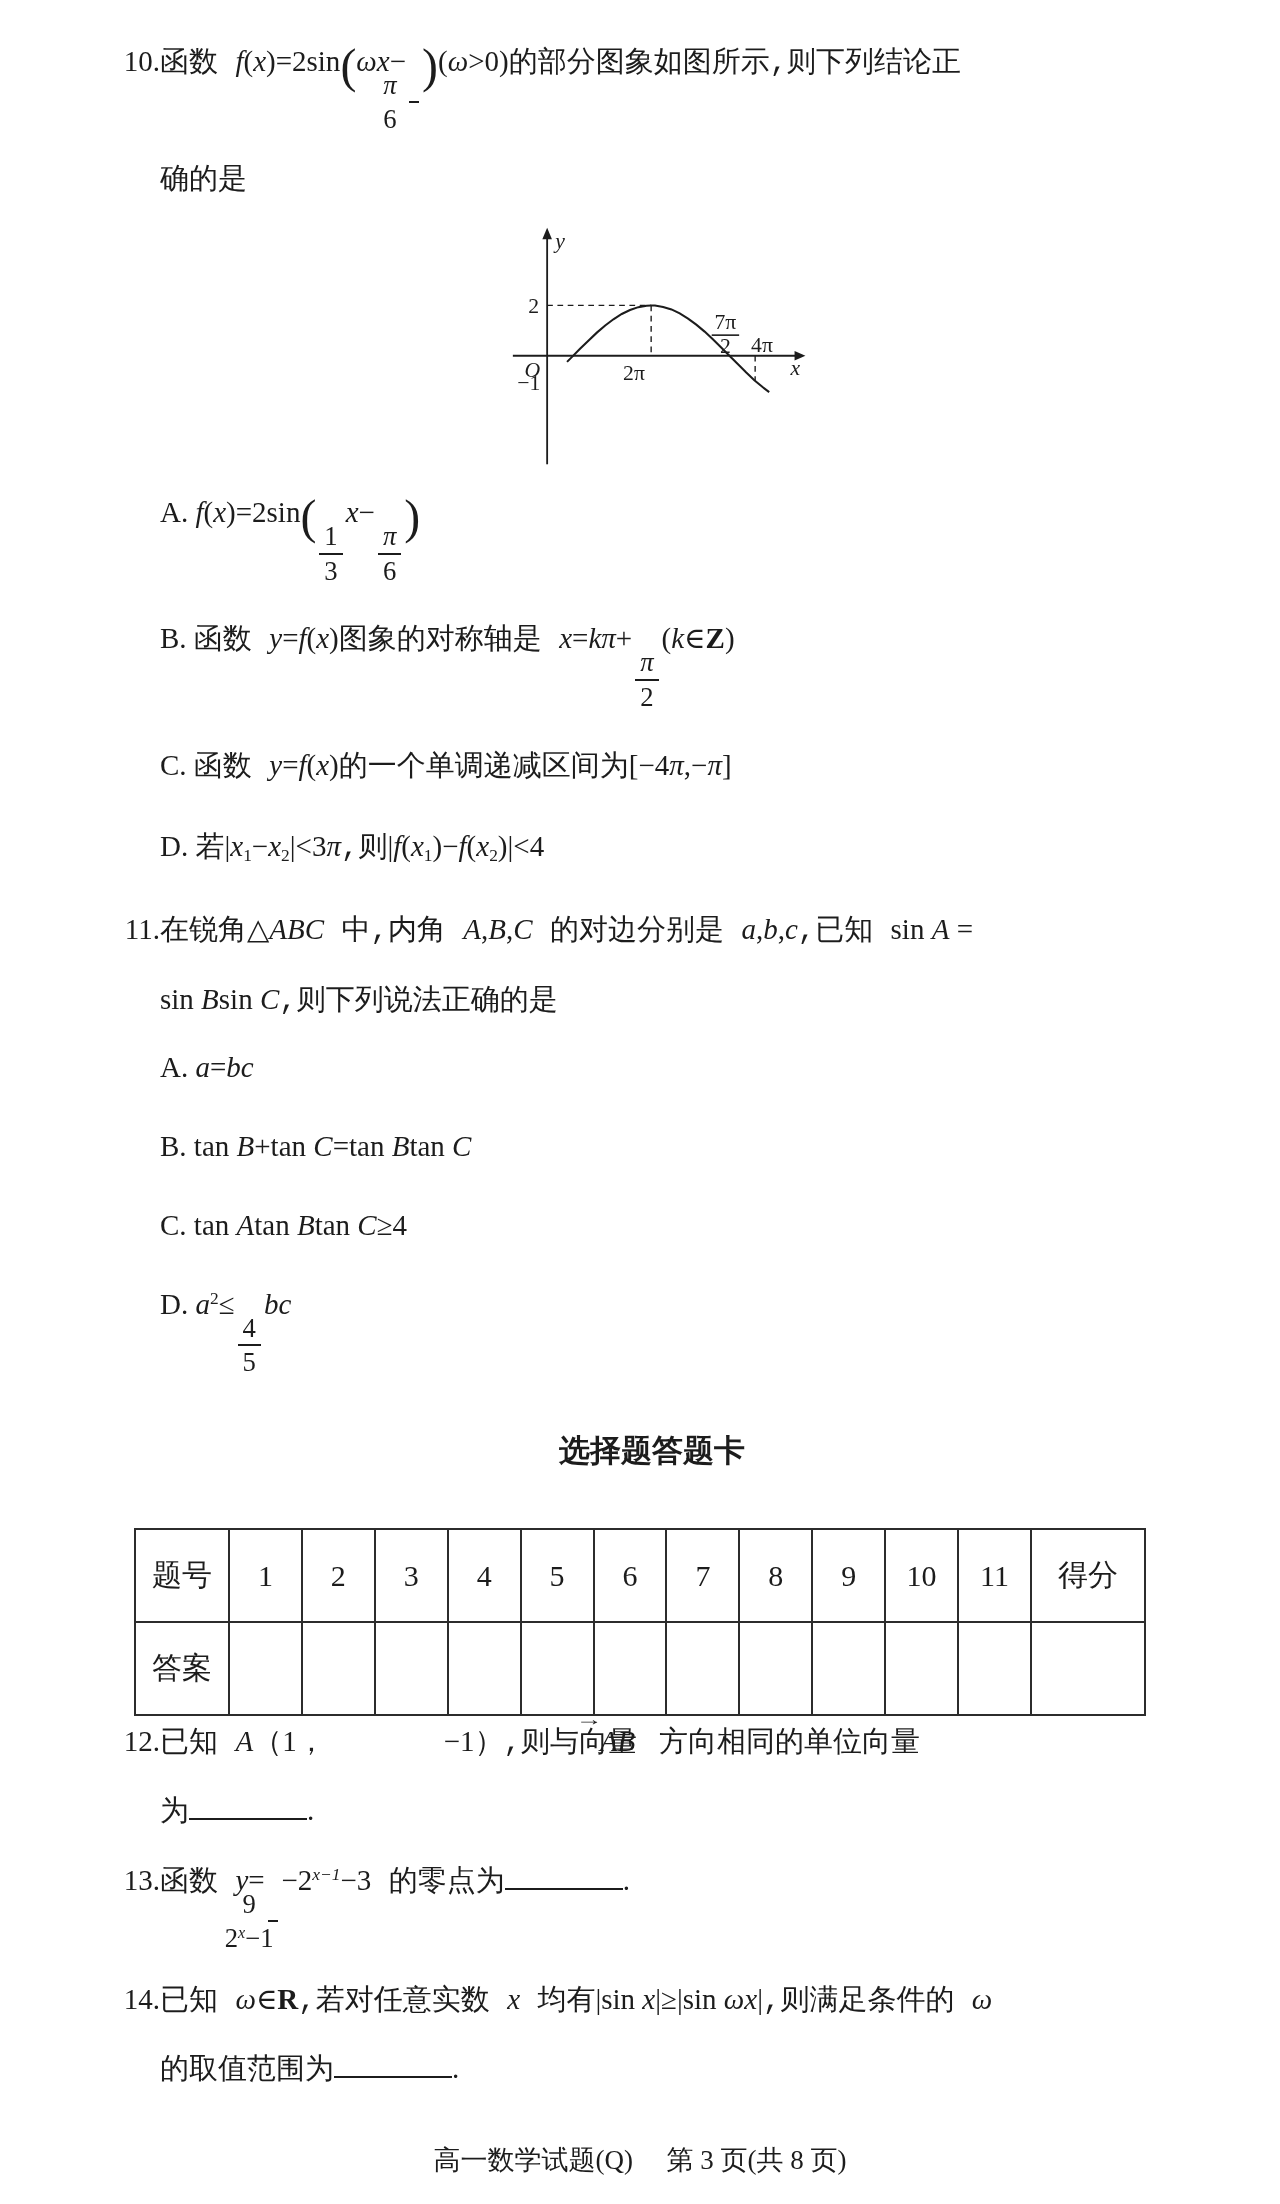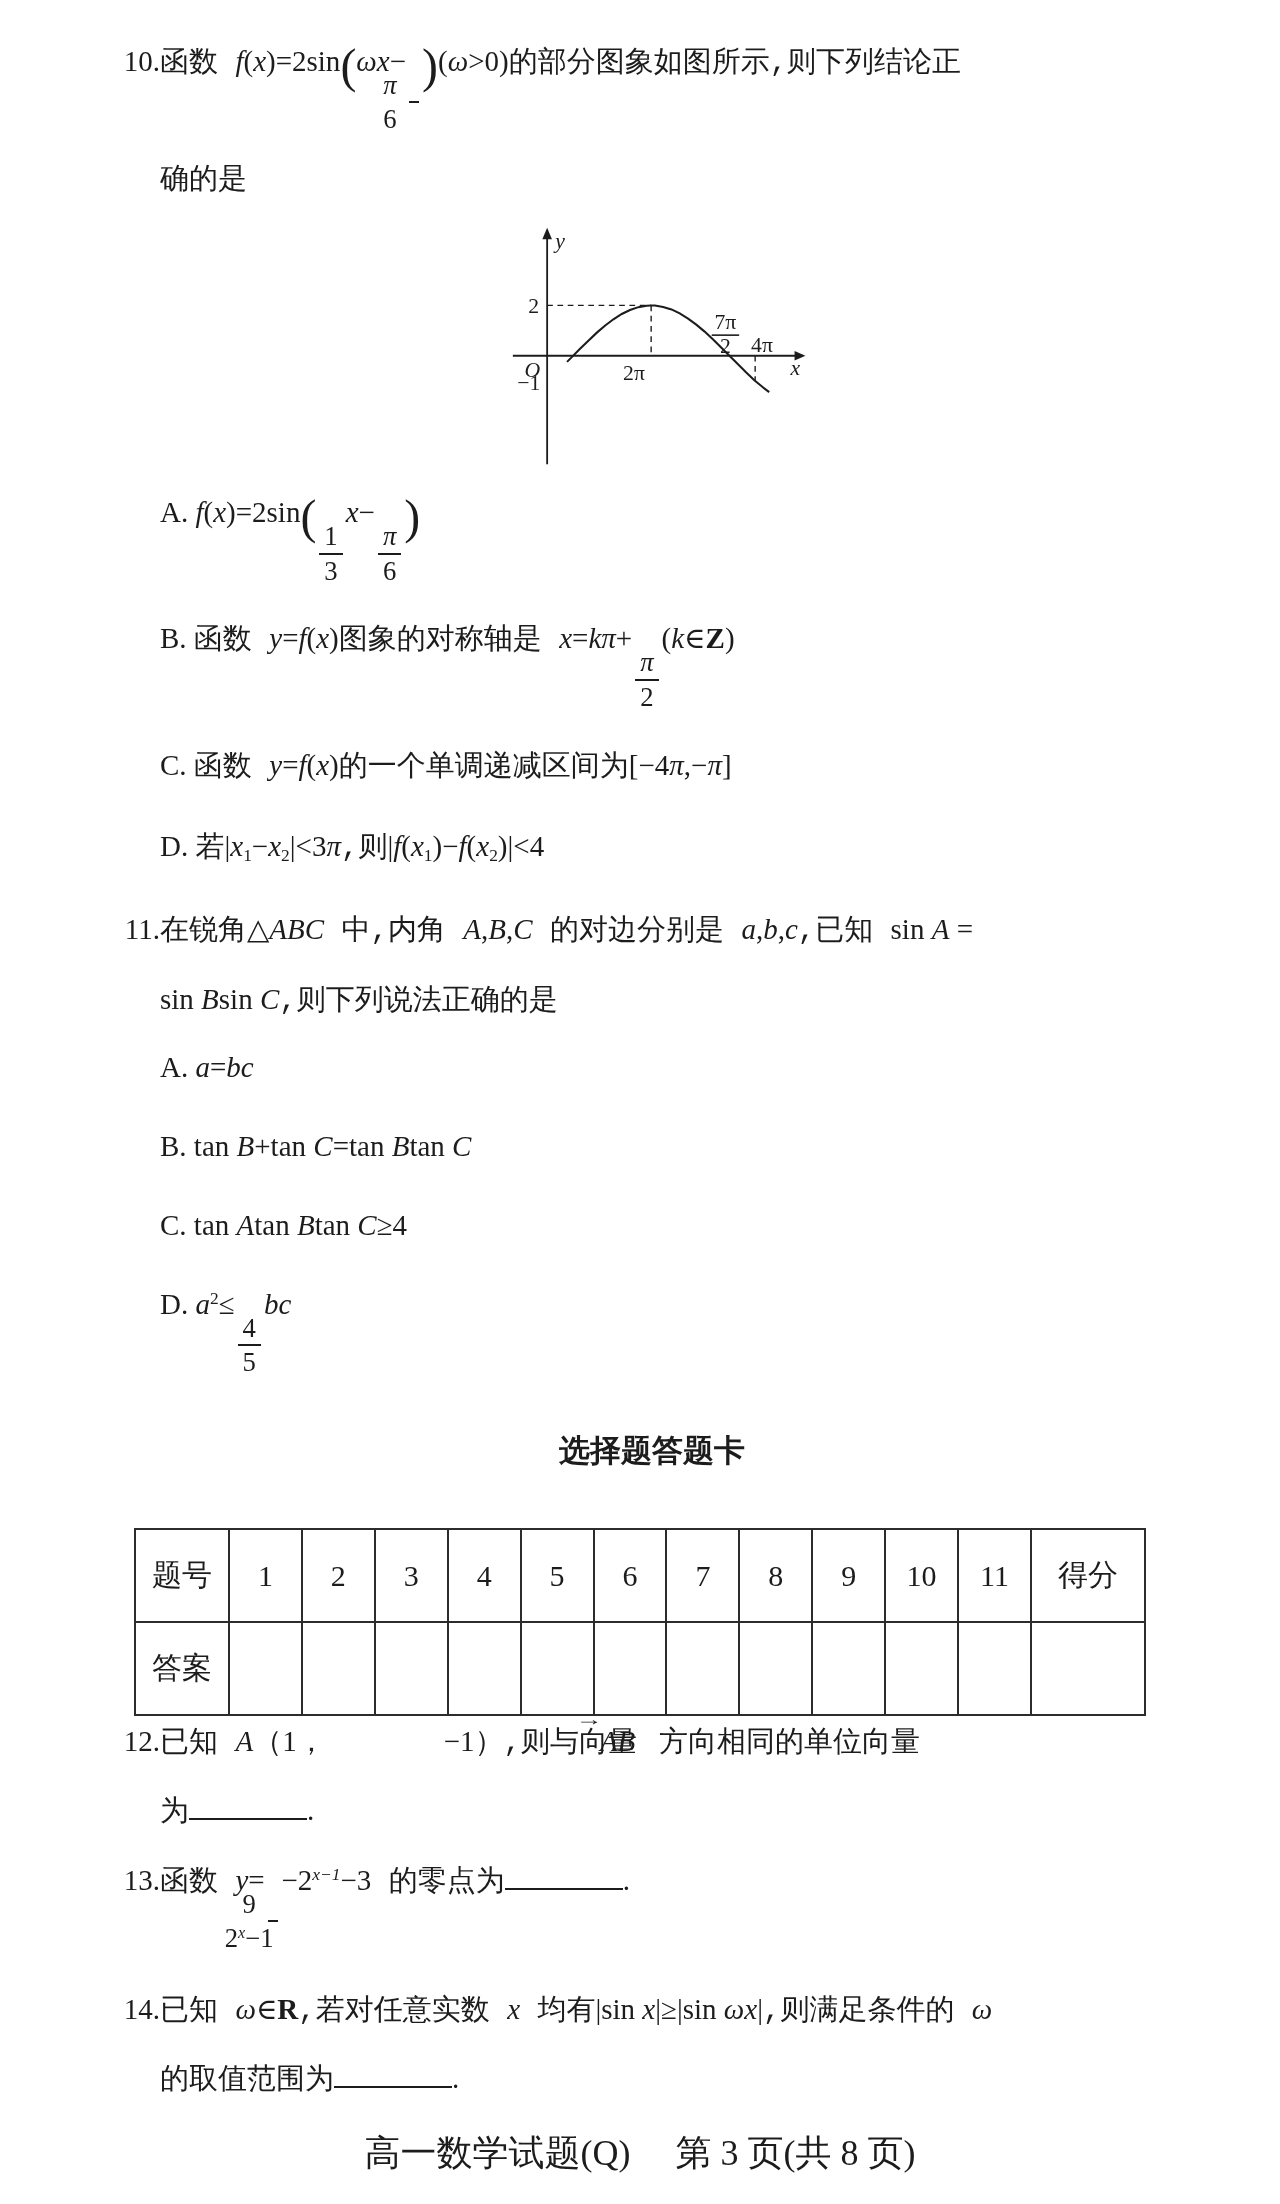--- a/index.html
+++ b/index.html
@@ -34,21 +34,21 @@
                font-size:0.62em;font-style:normal;}
   .blank{display:inline-block;border-bottom:2px solid #1c1c1c;height:0.95em;vertical-align:baseline;}
   .gap{display:inline-block;}
   .figure{margin:10px 0 14px 378px;}
   .figure svg{display:block;}
   .card-title{text-align:center;font-family:Liberation Mono, monospace;
               font-weight:bold;font-size:31px;margin:52px 0 56px;}
   .anstable{border-collapse:collapse;table-layout:fixed;width:1012px;margin-left:22px;}
   .anstable td{border:2px solid #2c2c2c;height:93px;text-align:center;vertical-align:middle;font-size:30px;}
   .section-title{margin:48px 0 30px;font-size:30px;}
-  .footer{position:absolute;left:0;right:0;bottom:26px;text-align:center;font-size:36px;}
+  .footer{position:absolute;left:0;right:0;bottom:26px;text-align:center;font-size:27px;}
   
   .ax{stroke:#1c1c1c;stroke-width:1.6;fill:none;}
   .curve{stroke:#1c1c1c;stroke-width:1.8;fill:none;}
   .dash{stroke:#1c1c1c;stroke-width:1.2;stroke-dasharray:5 4;fill:none;}
   .glabel{font-family:"Liberation Serif","DejaVu Serif",serif;font-size:19px;fill:#1c1c1c;}
   .gitalic{font-style:italic;}
 </style>
 </head>
 <body>
 
@@ -161,21 +161,21 @@
           <td></td>
           <td></td>
         </tr>
       </tbody>
   </table>
 
 
   <div class="qline"><span class="qnum">12.</span><span><span class="tx">已知 </span><span class="mi">A</span><span class="mr">（1，</span><span class="gap" style="width: 118px;"></span><span class="mr">−1）</span><span class="tx">,则与向量</span><span class="gap" style="width: 8px;"></span><span class="vec">AB</span><span class="gap" style="width: 8px;"></span><span class="tx">方向相同的单位向量</span></span></div>
   <div class="cont"><span class="tx">为</span><span class="blank" style="width: 118px;"></span><span class="mr">.</span></div>
 
-  <div class="qline" style="margin-bottom:32px;"><span class="qnum">13.</span><span><span class="tx">函数 </span><span class="mi">y</span><span class="mr">=</span><span class="frac">
+  <div class="qline" style="margin-bottom:22px;"><span class="qnum">13.</span><span><span class="tx">函数 </span><span class="mi">y</span><span class="mr">=</span><span class="frac">
           <span class="fn"><span class="mr">9</span></span>
           <span class="fd"><span class="mr">2</span><span class="sp it">x</span><span class="mr">−1</span></span>
         </span><span class="mr">−2</span><span class="sp it">x−1</span><span class="mr">−3</span><span class="tx"> 的零点为</span><span class="blank" style="width: 118px;"></span><span class="mr">.</span></span></div>
 
   <div class="qline"><span class="qnum">14.</span><span><span class="tx">已知 </span><span class="mi">ω</span><span class="mr">∈</span><span class="mbold">R</span><span class="tx">,若对任意实数 </span><span class="mi">x</span><span class="tx"> 均有</span><span class="mr">|sin </span><span class="mi">x</span><span class="mr">|≥|sin </span><span class="mi">ωx</span><span class="mr">|</span><span class="tx">,则满足条件的 </span><span class="mi">ω</span></span></div>
   <div class="cont"><span class="tx">的取值范围为</span><span class="blank" style="width: 118px;"></span><span class="mr">.</span></div>
 
   <div class="footer">高一数学试题(Q)　 第 3 页(共 8 页)</div>
 </div>
 

